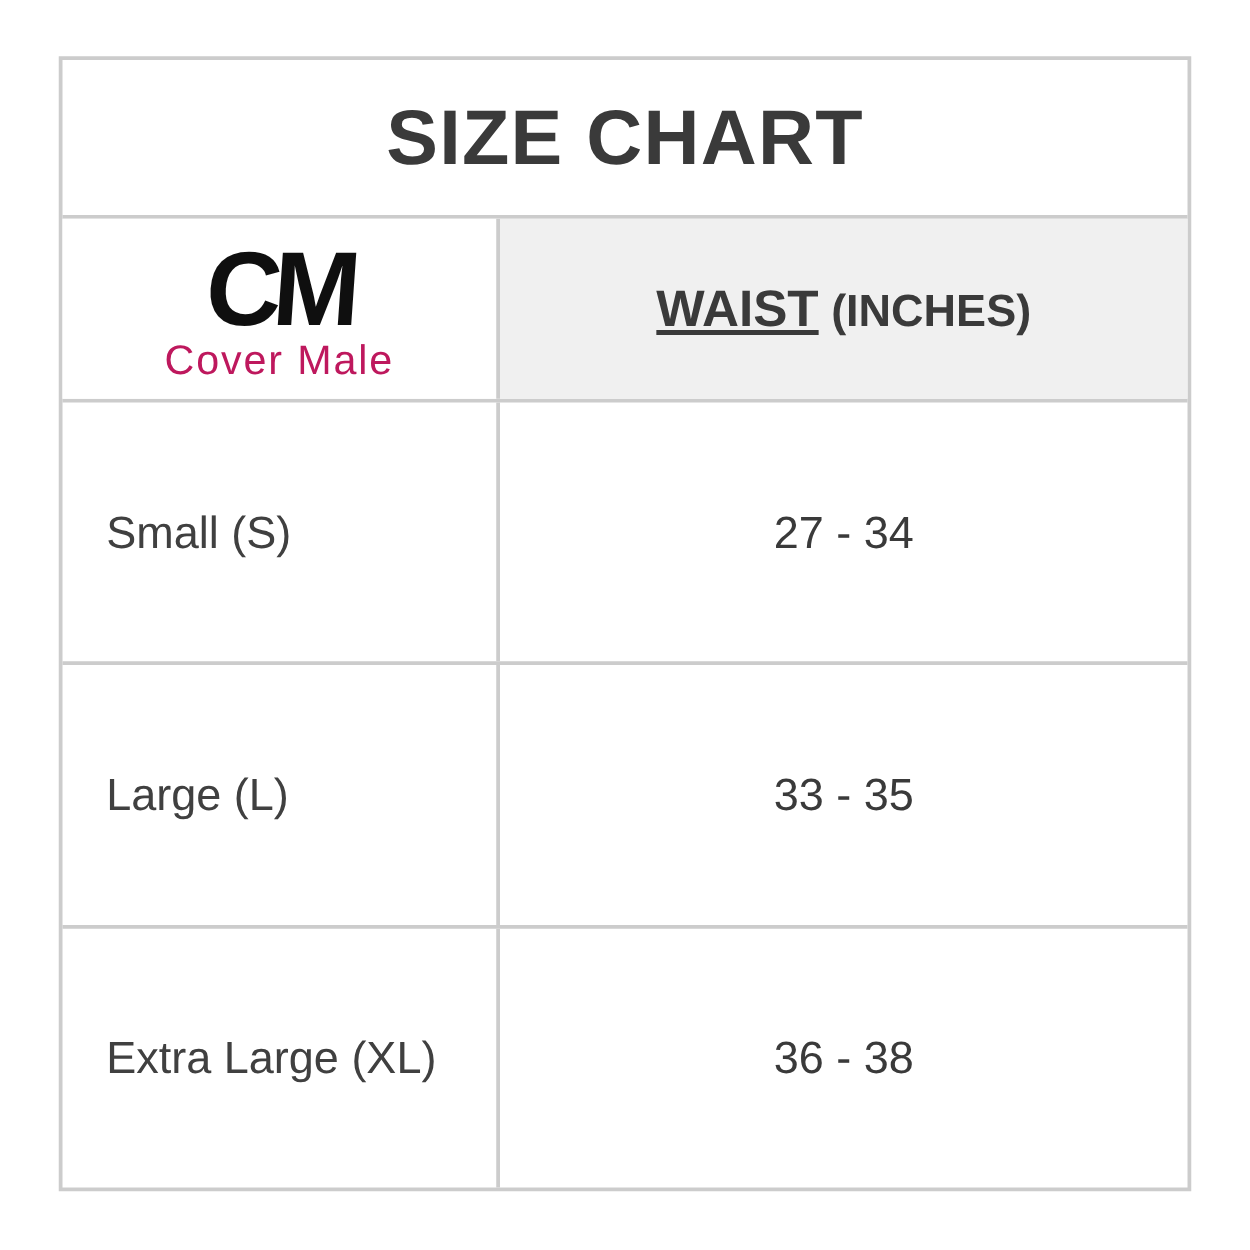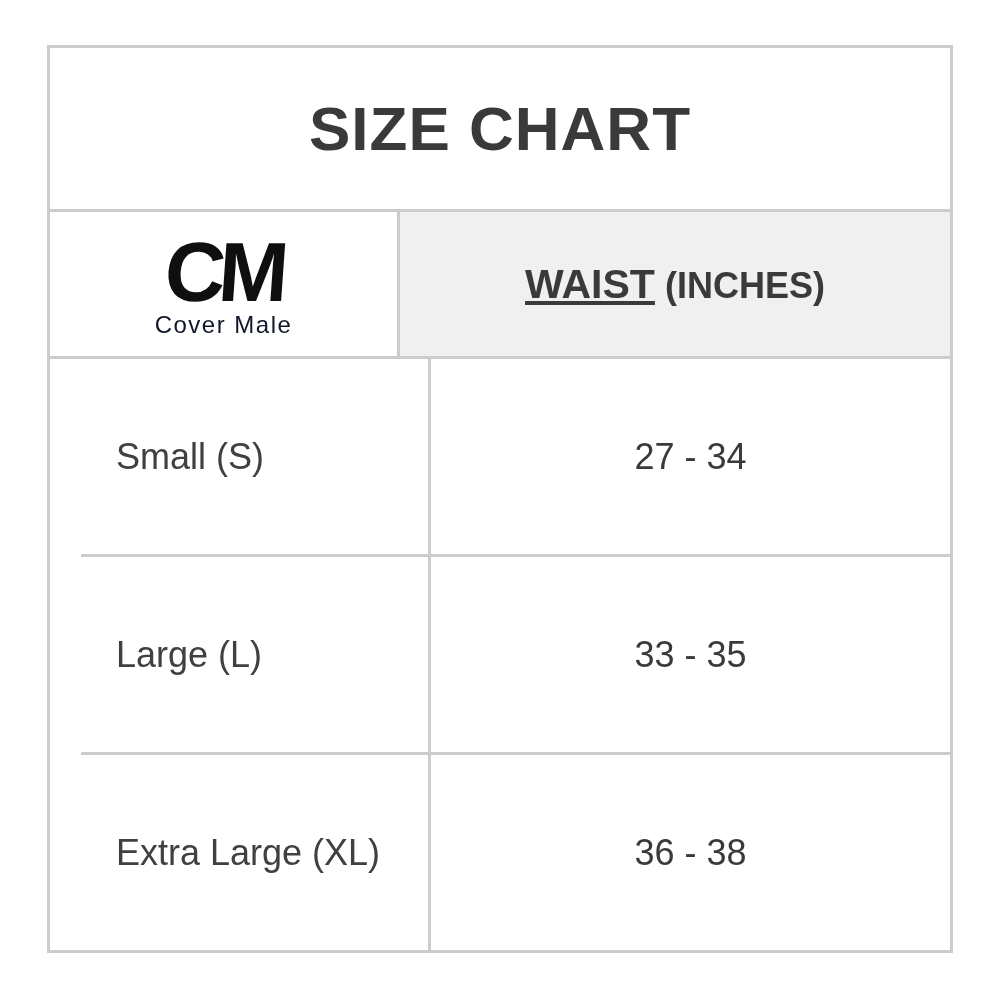--- a/index.html
+++ b/index.html
@@ -13,21 +13,21 @@
   .size-chart {
     position: absolute;
     left: 47px; top: 45px;
     width: 906px; height: 908px;
     border: 3px solid #cccccc;
     background: #ffffff;
     display: flex;
     flex-direction: column;
   }
   .title-row {
-    height: 164px;
+    height: 127px;
     flex: 0 0 auto;
     border-bottom: 3px solid #cccccc;
     display: flex;
     align-items: center;
     justify-content: center;
   }
   .title-row h1 {
     font-size: 62px;
     font-weight: bold;
     letter-spacing: 1px;
@@ -36,21 +36,21 @@
   .grid-row {
     display: flex;
     flex-direction: row;
     flex: 1 1 auto;
   }
   .grid-row.header-row {
     flex: 0 0 auto;
     height: 147px;
     border-bottom: 3px solid #cccccc;
   }
-  .grid-row.data-row { border-bottom: 3px solid #cccccc; margin-left: 31px; }
+  .grid-row.data-row { border-bottom: 3px solid #cccccc; }
   .grid-row.data-row:last-child { border-bottom: none; }
   .cell-left {
     width: 350px;
     flex: 0 0 auto;
     border-right: 3px solid #cccccc;
     display: flex;
     align-items: center;
   }
   .cell-right {
     flex: 1 1 auto;
@@ -81,24 +81,24 @@
   }
   .logo-initials {
     font-size: 84px;
     font-weight: 900;
     letter-spacing: -7px;
     color: #0f0f0f;
     transform: skewX(-4deg);
     line-height: 0.85;
   }
   .logo-name {
-    font-size: 24px;
+    font-size: 33px;
     font-weight: 400;
     letter-spacing: 1.5px;
-    color: #0f172a;
+    color: #be185d;
     margin-top: 4px;
   }
   .size-label {
     font-size: 36px;
     color: #404040;
     padding-left: 35px;
   }
   .waist-value {
     font-size: 36px;
     color: #3a3a3a;

